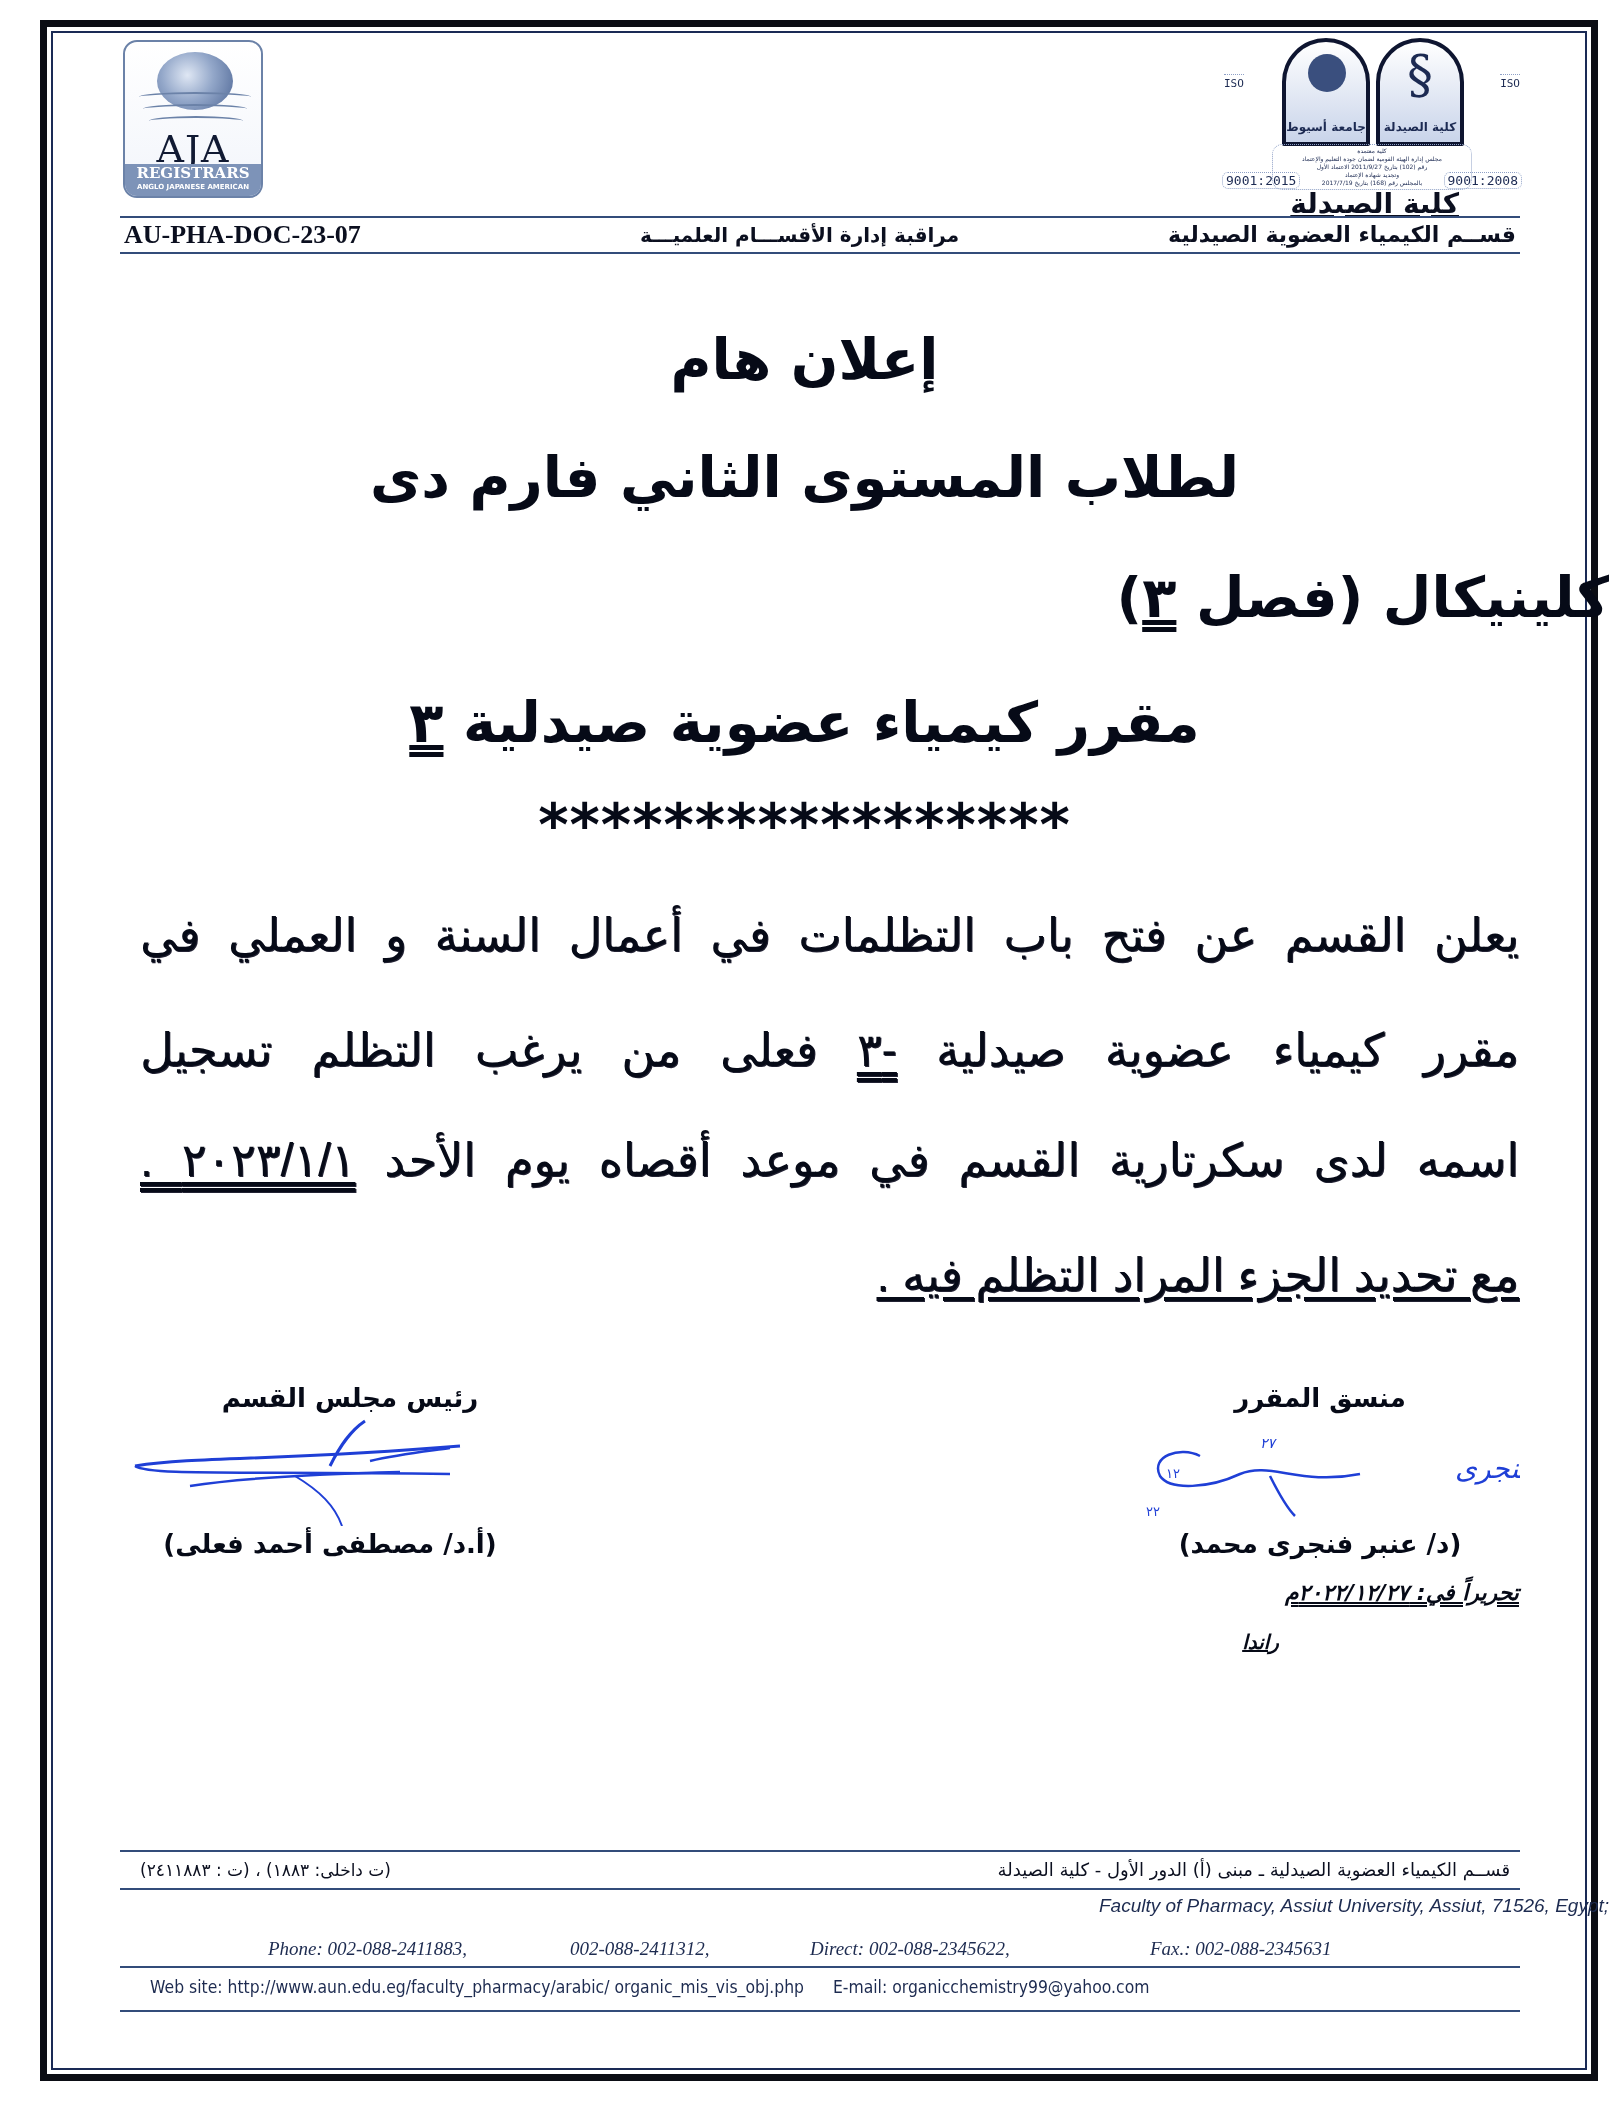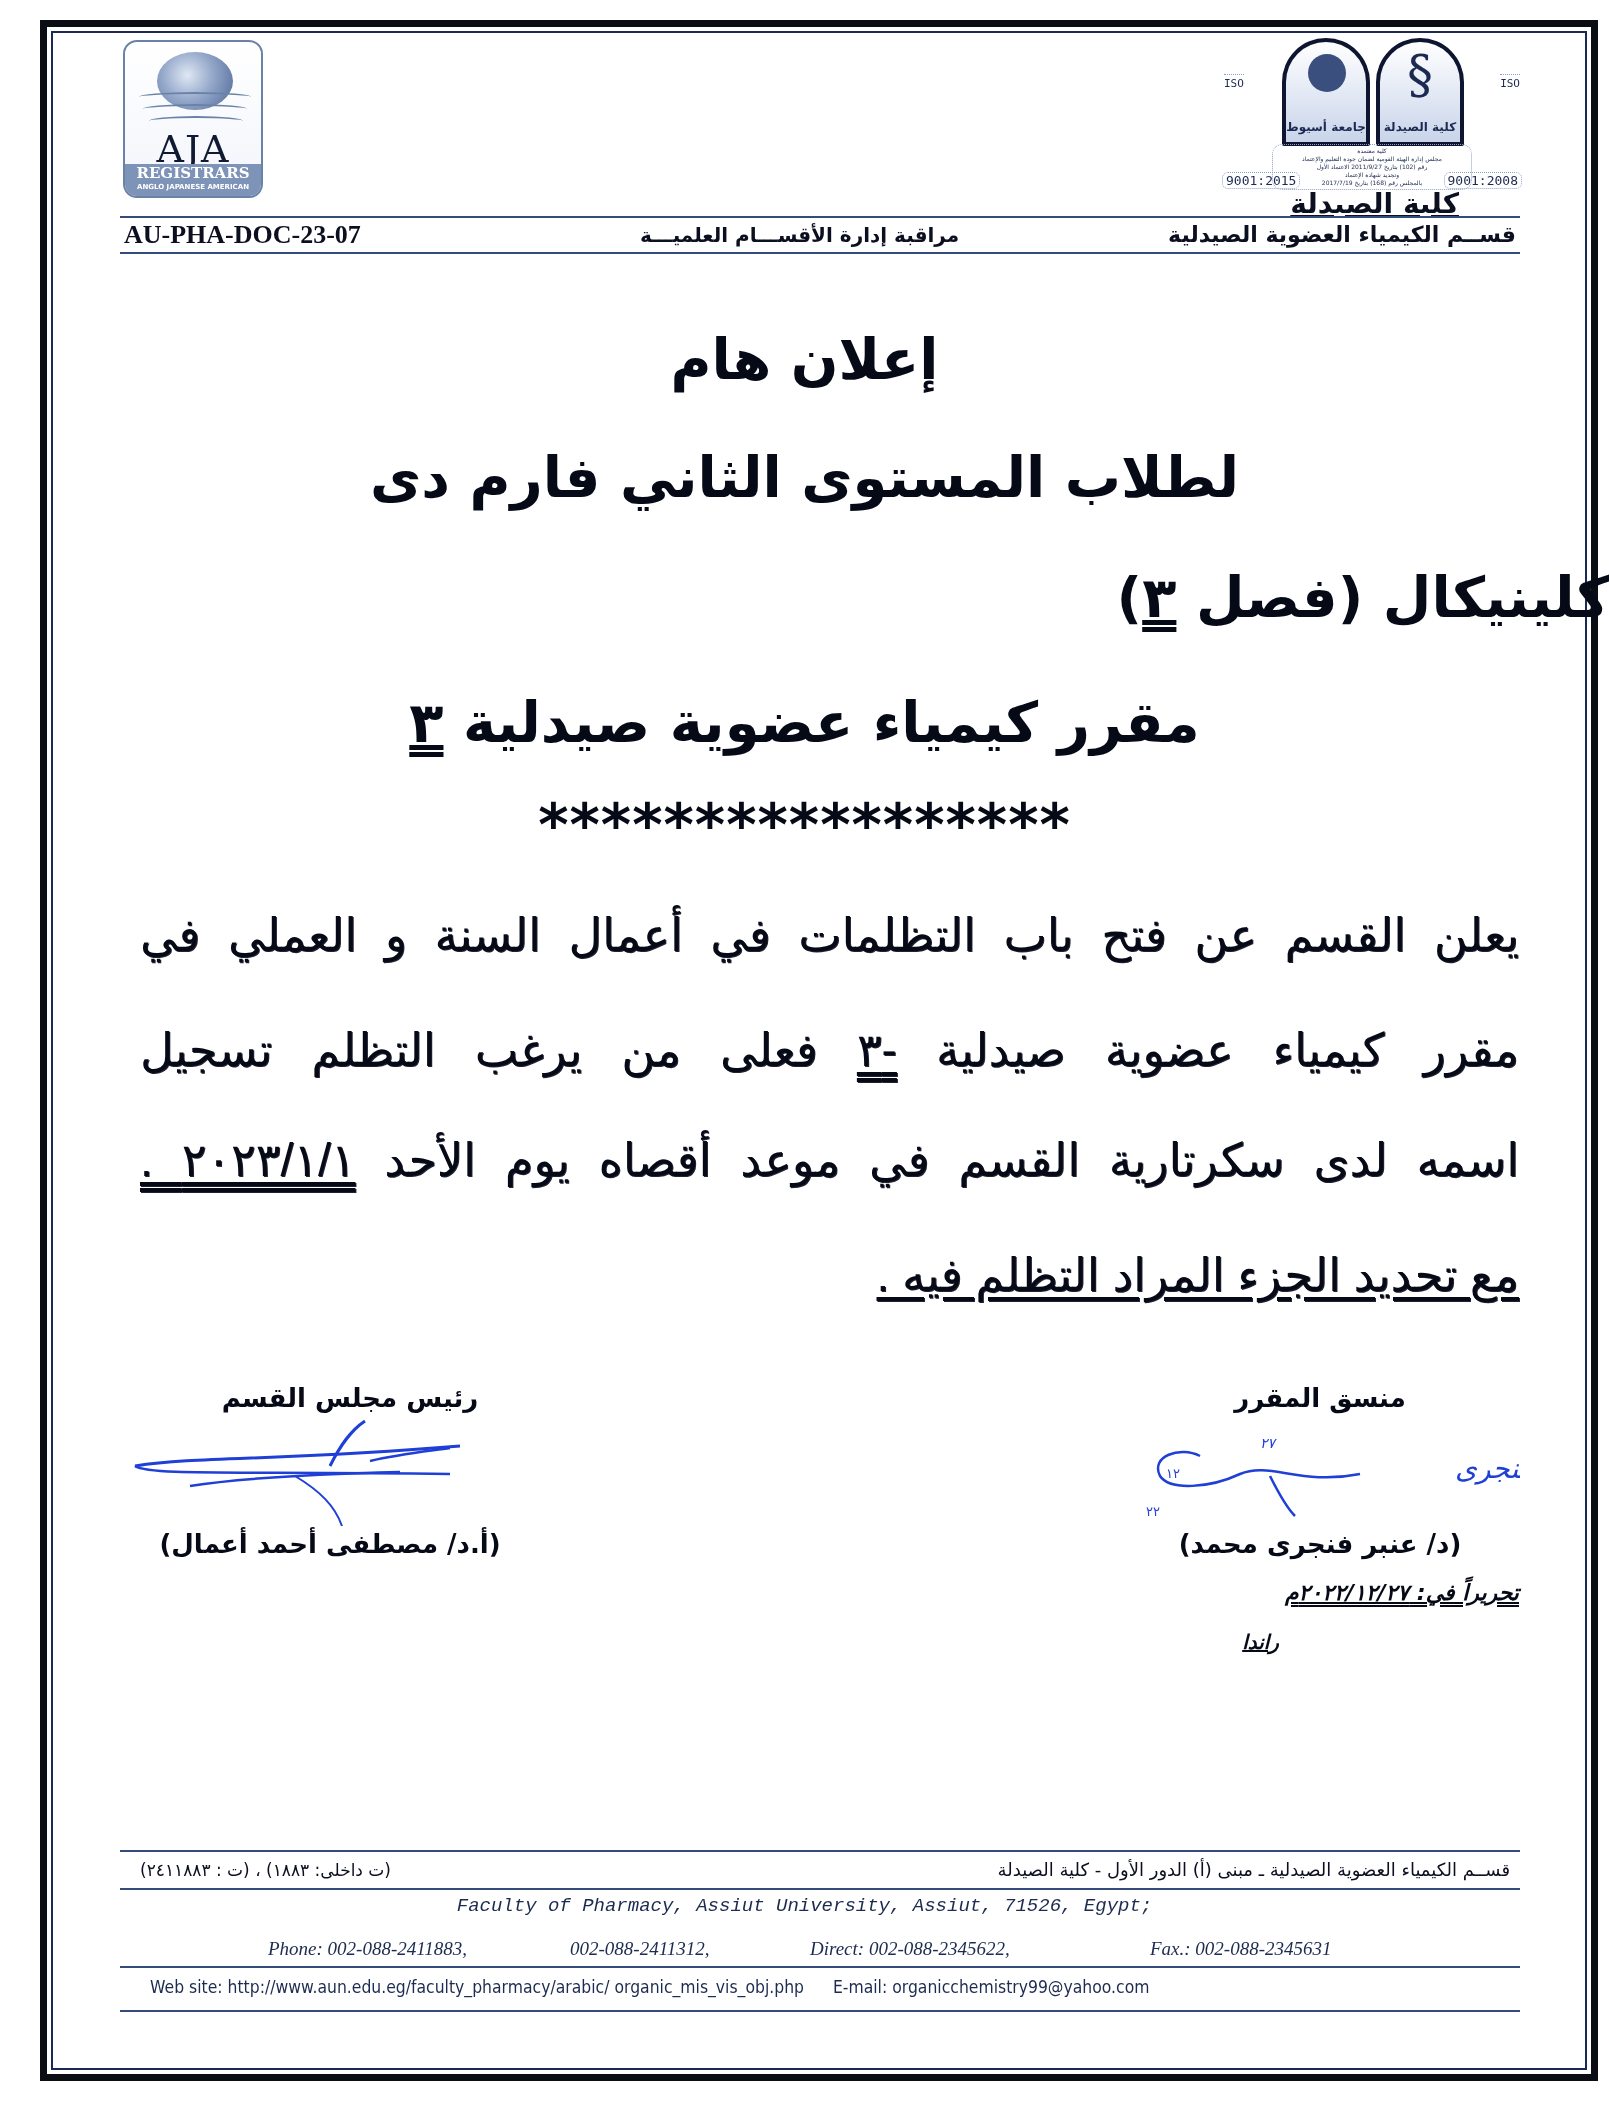--- a/index.html
+++ b/index.html
@@ -137,21 +137,21 @@
     }
 
     
     .ftr-rule { position: absolute; left: 120px; width: 1400px; height: 2px; background: #334c7a; }
     .ftr-ar {
       position: absolute; left: 120px; width: 1400px; top: 1855px; height: 30px;
     }
     .ftr-ar .dept { position: absolute; right: 10px; top: 0; direction: rtl; font-size: 18px; line-height: 30px; color: #0b0f1f; }
     .ftr-ar .tel { position: absolute; left: 20px; top: 0; direction: rtl; font-size: 17px; line-height: 30px; color: #0b0f1f; }
     .ftr-en {
-      position: absolute; left: 0; right: 0; text-align: center; font-family: Liberation Mono, monospace; font-style: italic;
+      position: absolute; left: 0; right: 0; text-align: right; font-family: Liberation Sans, sans-serif; font-style: italic;
       font-size: 19px; line-height: 24px; color: #1d2b50;
     }
     .ftr-phone { position: absolute; top: 1938px; font-family: "Liberation Serif", serif; font-style: italic; font-size: 19px; color: #1d2b50; }
     .ftr-web {
       position: absolute; left: 150px; top: 1977px; font-family: "DejaVu Sans", sans-serif; font-size: 17px; color: #1d2b50;
       transform: scaleX(0.92); transform-origin: left;
     }
     .ftr-web span + span { margin-left: 26px; }
   </style>
 </head>
@@ -235,21 +235,21 @@
   <div class="sig-scribble">
     <svg width="420" height="110" viewBox="0 0 420 110">
       <path d="M15 50 C 80 40, 160 45, 340 30" stroke="#1f3fd6" stroke-width="3" fill="none"></path>
       <path d="M15 50 C 30 60, 120 55, 330 58" stroke="#1f3fd6" stroke-width="2.5" fill="none"></path>
       <path d="M70 70 C 120 62, 200 58, 280 56" stroke="#1f3fd6" stroke-width="2.5" fill="none"></path>
       <path d="M210 50 C 220 30, 230 15, 245 5" stroke="#1f3fd6" stroke-width="3" fill="none"></path>
       <path d="M175 60 C 200 75, 215 90, 222 110" stroke="#1f3fd6" stroke-width="2" fill="none"></path>
       <path d="M250 45 C 280 38, 310 35, 330 32" stroke="#1f3fd6" stroke-width="2.5" fill="none"></path>
     </svg>
   </div>
-  <div class="sig-name">(أ.د/ مصطفى أحمد أعمال)</div>
+  <div class="sig-name">(أ.د/ مصطفى أحمد فعلى)</div>
 </div>
 
 <div class="dated">تحريراً في: ٢٠٢٢/١٢/٢٧م</div>
 <div class="typist">راندا</div>
 
 <div class="ftr-rule" style="top:1850px;"></div>
 <div class="ftr-ar">
   <div class="dept">قســم الكيمياء العضوية الصيدلية ـ مبنى (أ) الدور الأول - كلية الصيدلة</div>
   <div class="tel">(ت داخلى: ١٨٨٣) ، (ت : ٢٤١١٨٨٣)</div>
 </div>

